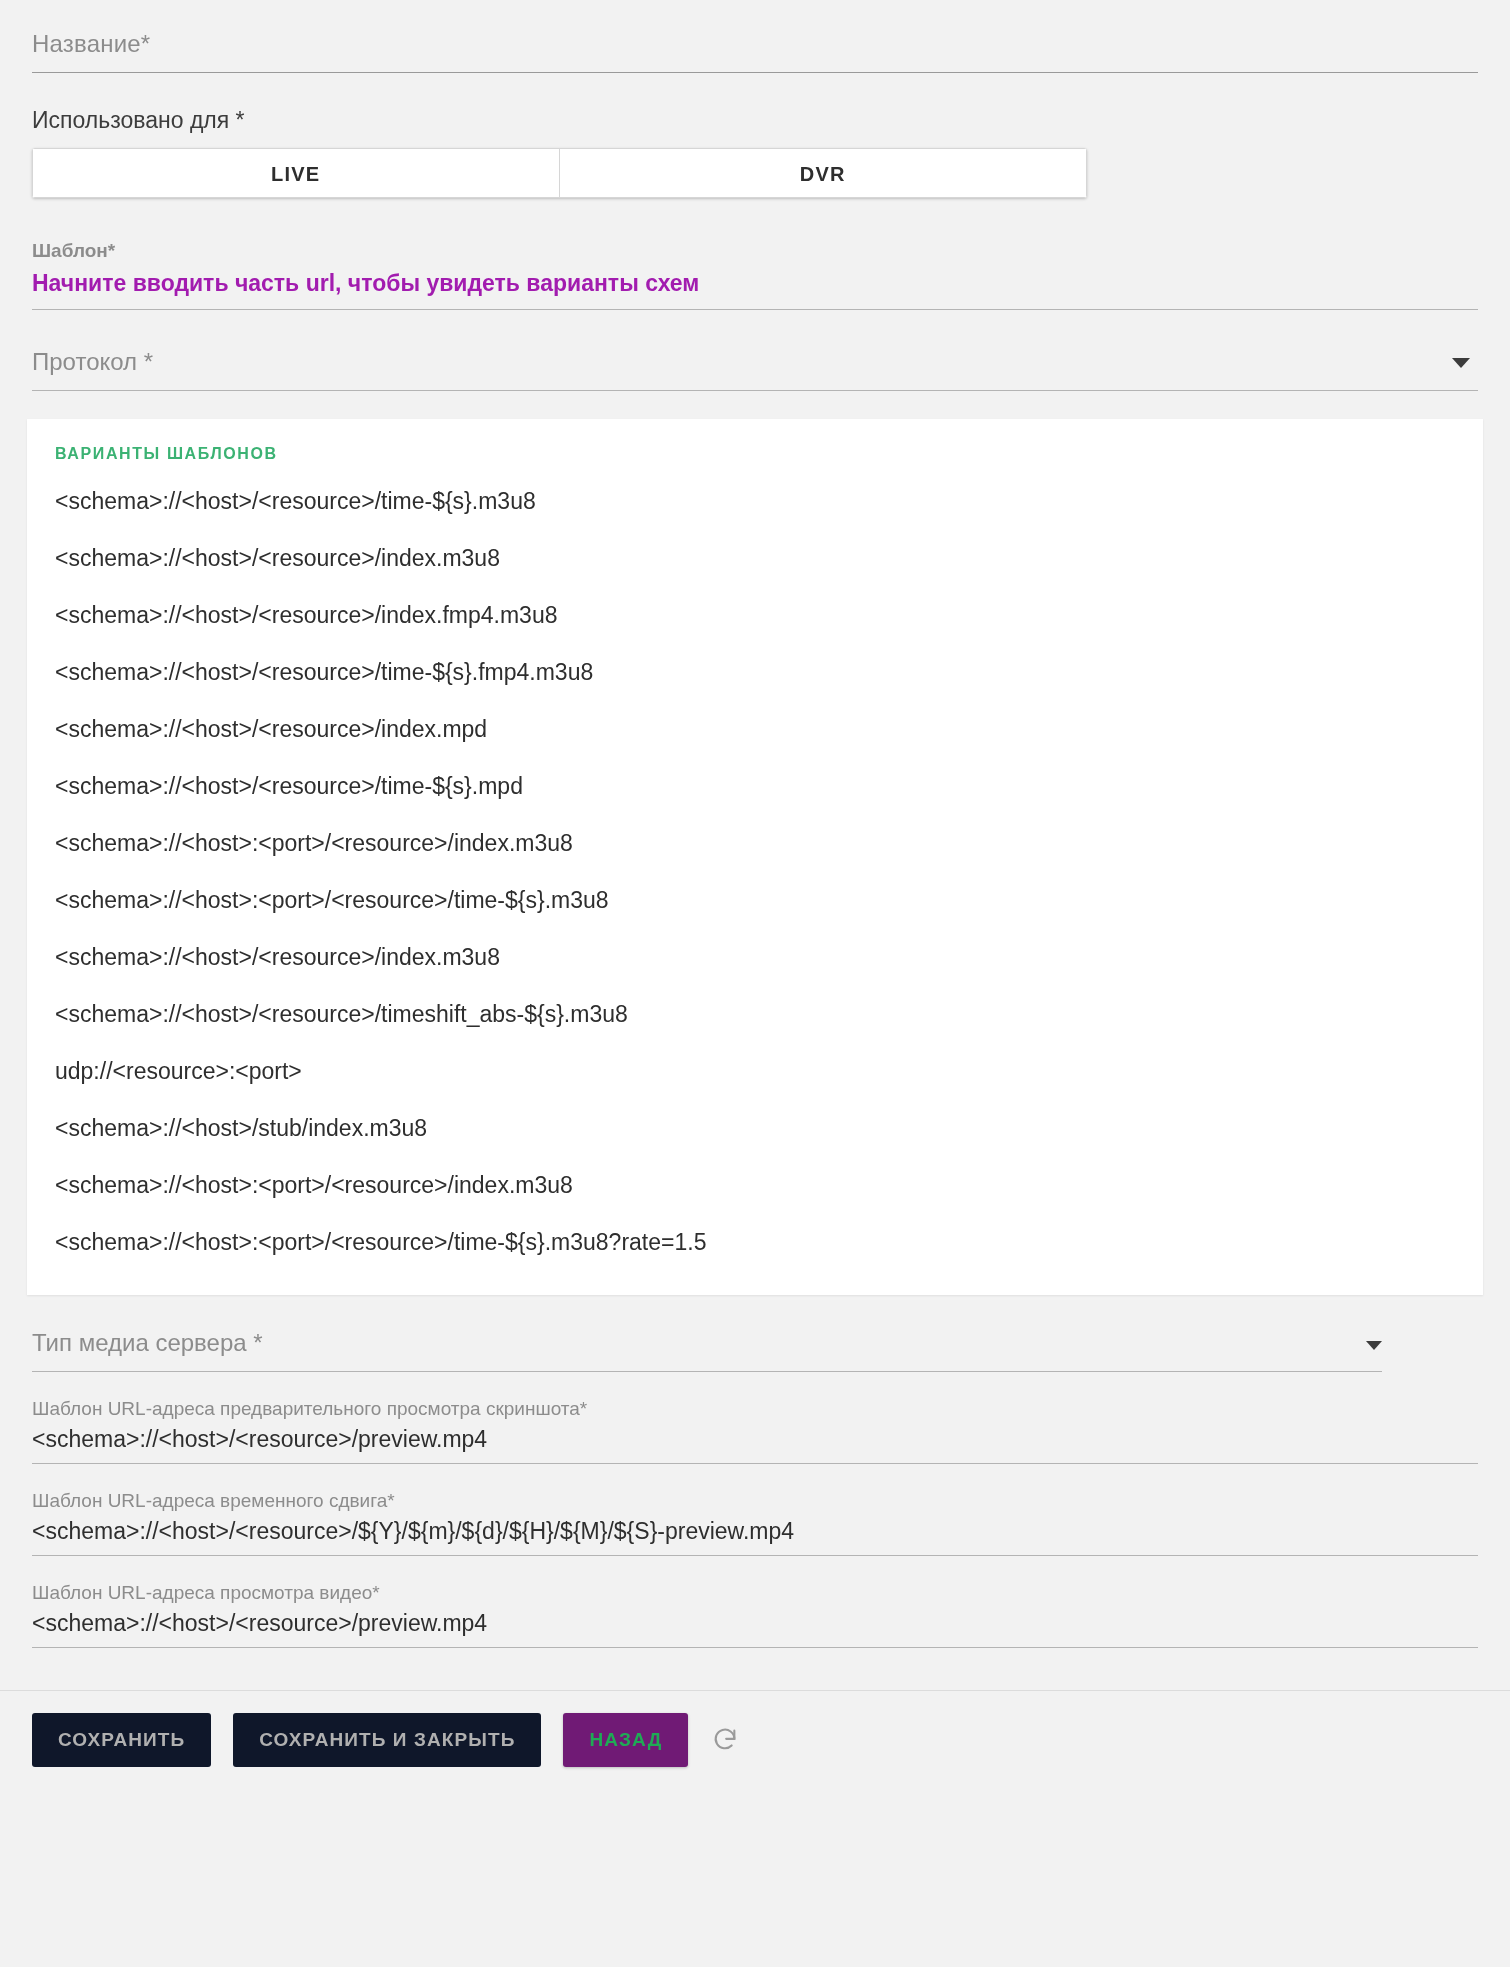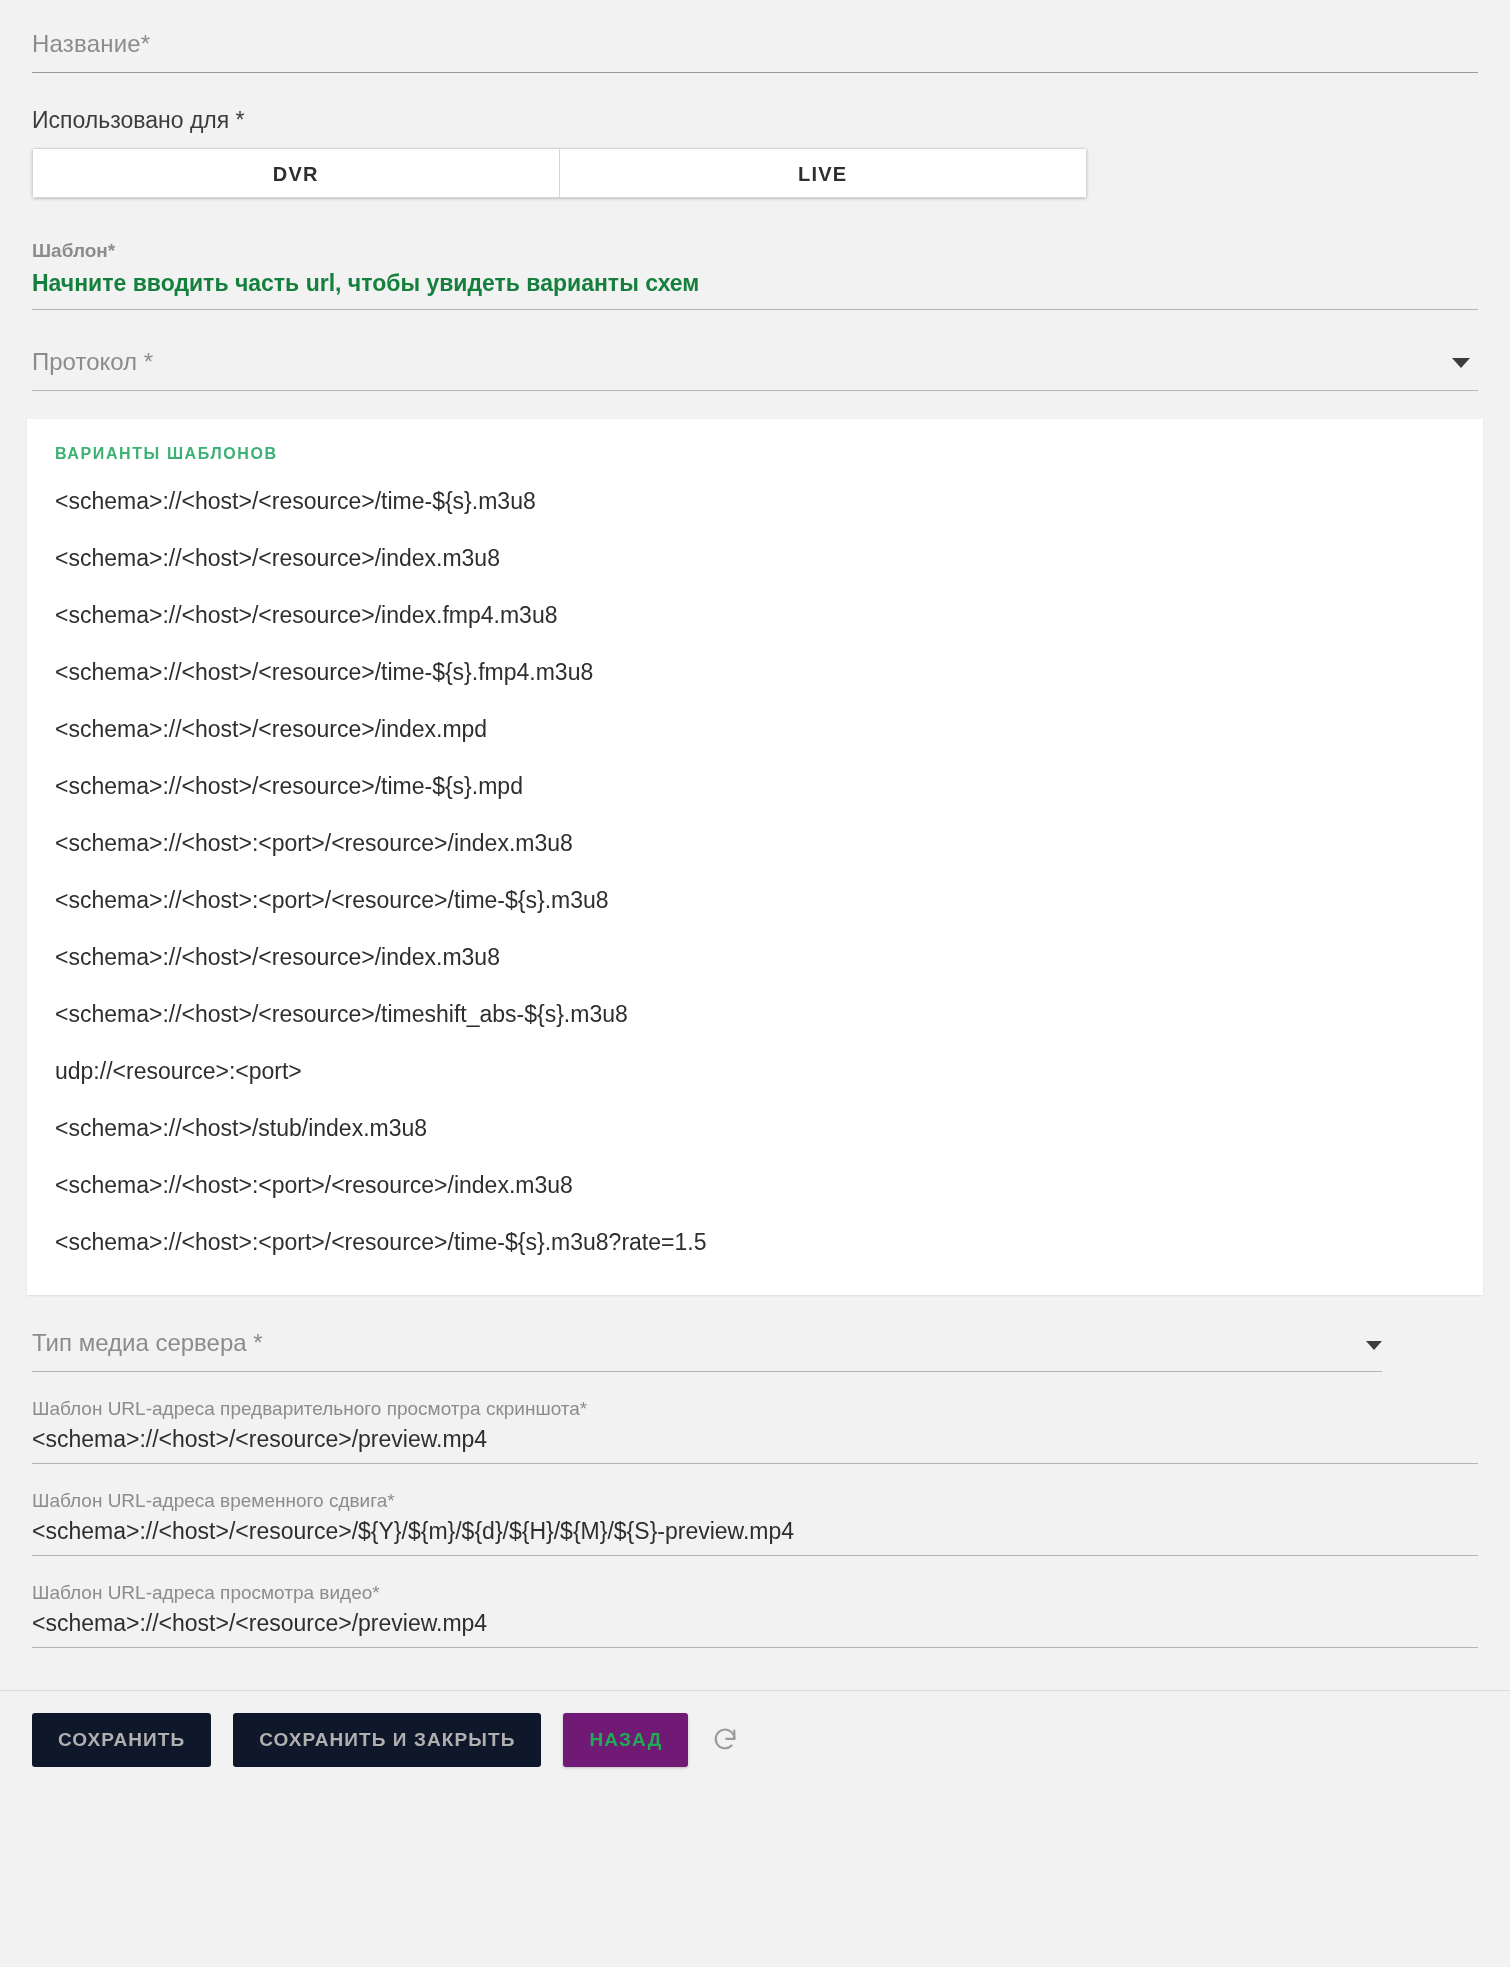--- a/index.html
+++ b/index.html
@@ -78,21 +78,21 @@
     margin: 42px 32px 0 32px;
     font-weight: bold;
   }
   .field-template .small-label {
     font-size: 19px;
     color: #8c8c8c;
     margin-bottom: 8px;
   }
   .field-template .placeholder {
     font-size: 23px;
-    color: #15803d;
+    color: #a21caf;
     padding-bottom: 12px;
   }
 
   
   .field-protocol {
     margin: 38px 32px 0 32px;
     position: relative;
   }
   .field-protocol .label {
     font-size: 24px;
@@ -211,22 +211,22 @@
 <div class="page">
 
   <div class="field-name">
     <div class="label">Название*</div>
     <div class="underline dark"></div>
   </div>
 
   <div class="used-for">
     <div class="caption">Использовано для *</div>
     <div class="toggle-group">
+      <div class="toggle-btn">LIVE</div>
       <div class="toggle-btn">DVR</div>
-      <div class="toggle-btn">LIVE</div>
     </div>
   </div>
 
   <div class="field-template">
     <div class="small-label">Шаблон*</div>
     <div class="placeholder">Начните вводить часть url, чтобы увидеть варианты схем</div>
     <div class="underline"></div>
   </div>
 
   <div class="field-protocol">

